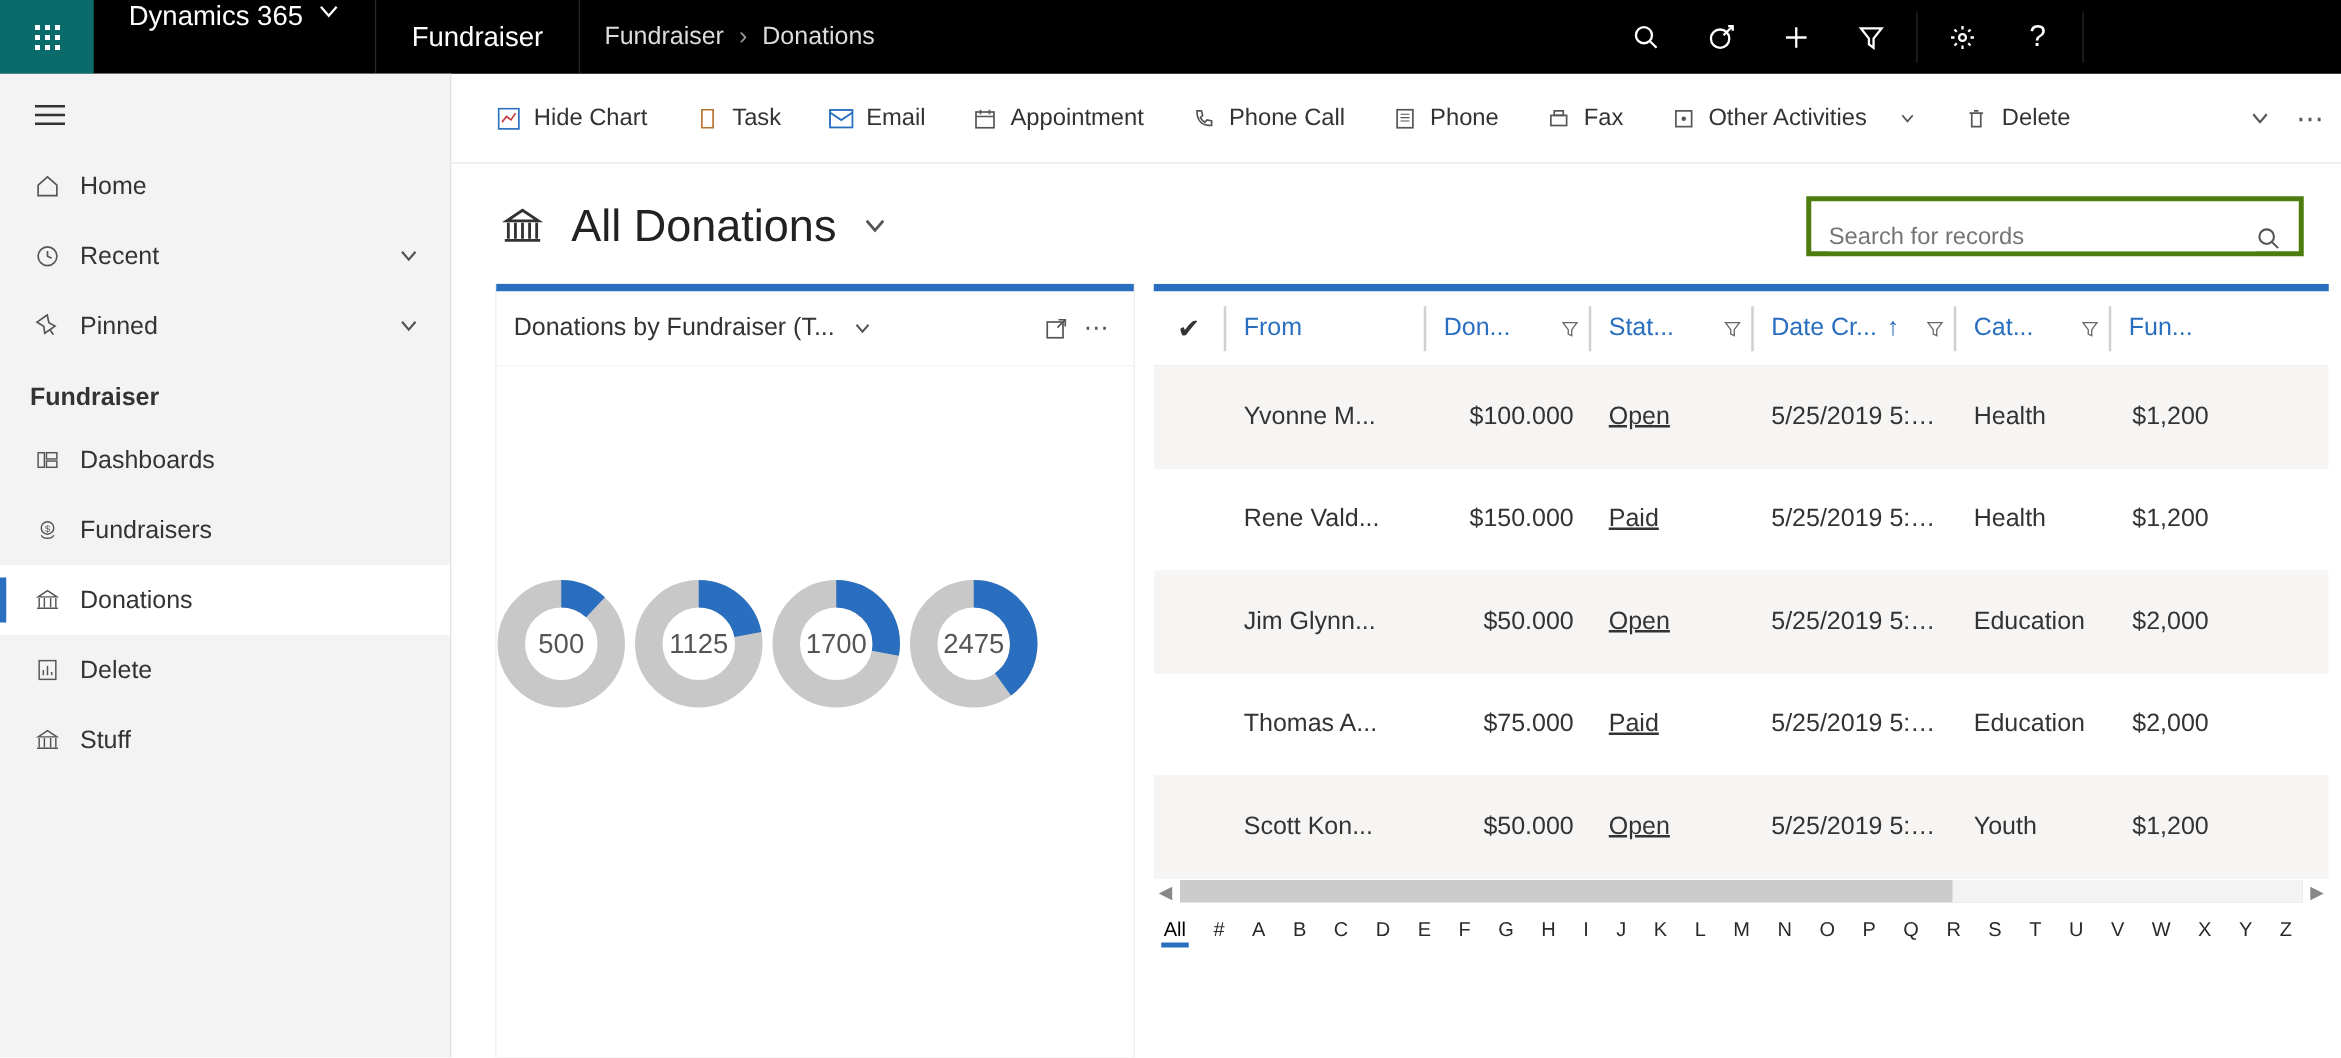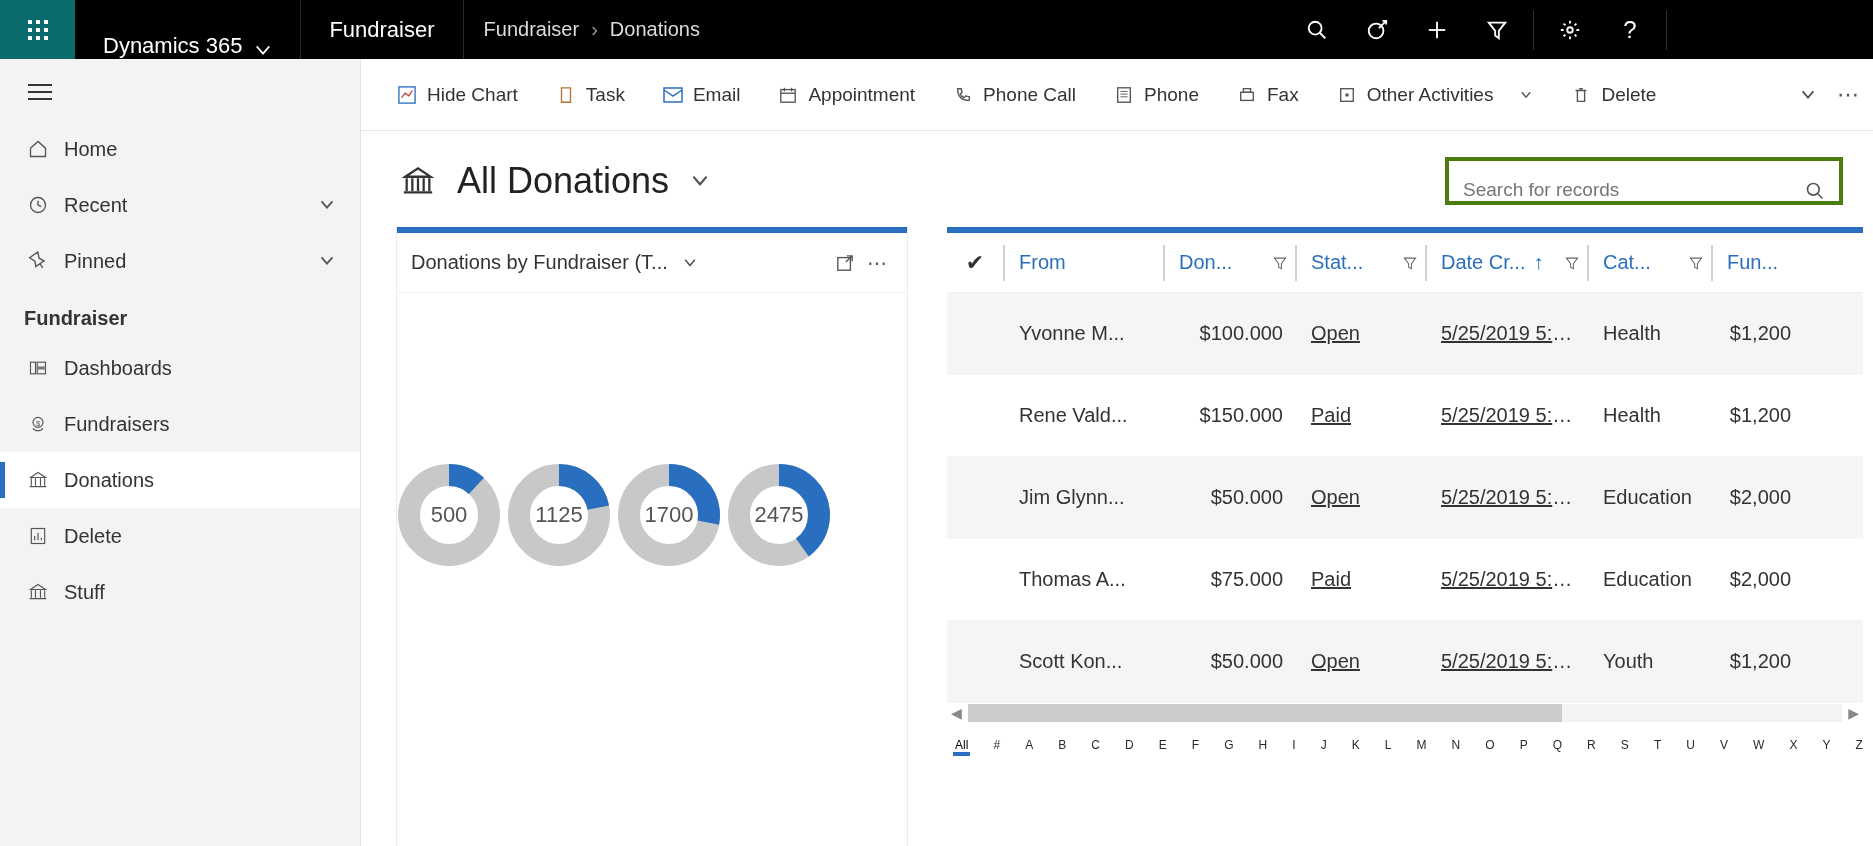--- a/index.html
+++ b/index.html
@@ -1,21 +1,21 @@
 <!DOCTYPE html>
 <html><head>
 <meta charset="utf-8">
 <style>
 * { box-sizing: border-box; margin: 0; padding: 0; font-family: "Segoe UI", Arial, sans-serif; }
 body { background: #fff; width: 1873px; height: 846px; overflow: hidden; }
 
 
 .topbar { height: 59px; background: #000; display: flex; align-items: stretch; color: #fff; }
 .app-launcher { width: 75px; background: #0b6a6a; display: flex; align-items: center; justify-content: center; }
-.brand { display: flex; align-items: flex-end; padding: 0 28px; font-size: 22px; border-right: 1px solid #2a2a2a; }
+.brand { display: flex; align-items: flex-start; padding: 0 28px; font-size: 22px; border-right: 1px solid #2a2a2a; }
 .brand .chev { margin-left: 12px; }
 .appname { display: flex; align-items: center; padding: 0 28px; font-size: 22px; border-right: 1px solid #2a2a2a;}
 .breadcrumb { display: flex; align-items: center; padding: 0 20px; font-size: 20px; color: #dcdcdc;}
 .breadcrumb .sep { margin: 0 12px; color: #999;}
 .topspacer { flex: 1; }
 .topicons { display: flex; align-items: center; }
 .topicons .ti { width: 60px; height: 59px; display: flex; align-items:center; justify-content:center;}
 .topicons .sep { width: 1px; height: 40px; background: #2a2a2a; margin: 0 6px;}
 .topuser { width: 200px; display:flex; align-items:center; justify-content:flex-end; padding-right: 30px; color: #222;}
 
@@ -42,21 +42,21 @@
 .viewhead { display:flex; align-items:center; padding: 26px 30px 22px 36px;}
 .viewhead .vi { width: 42px; height: 42px; display:flex; align-items:center; justify-content:center; margin-right: 18px;}
 .viewhead h1 { font-size: 36px; font-weight: 400; color:#222;}
 .viewhead .chev { margin-left: 20px; font-size: 24px; color:#555;}
 .viewhead .sp { flex:1;}
 .searchbox { width: 398px; height: 48px; border: 4px solid #4d7c0f; display:flex; align-items:flex-end; padding: 0 14px;}
 .searchbox input { border:none; outline:none; flex:1; font-size: 19px; color:#666;}
 .searchbox .sico { color:#555;}
 
 
-.content { flex:1; display:flex; gap: 40px; padding: 0 10px 0 36px; overflow:hidden;}
+.content { flex:1; display:flex; gap: 16px; padding: 0 10px 0 36px; overflow:hidden;}
 .panel { background:#fff; position:relative;}
 .chart-panel { width: 510px; border-top: 6px solid #2a6fbf; box-shadow: 0 0 0 0.5px #d8d8d8;}
 .chart-head { height: 60px; display:flex; align-items:center; padding: 0 14px; border-bottom:1px solid #f2f2f2;}
 .chart-title { font-size: 20px; color:#333; white-space:nowrap; overflow:hidden; text-overflow: ellipsis; max-width: 300px;}
 .chart-head .chev { margin: 0 14px;}
 .chart-head .spacer { flex:1;}
 .chart-head .ico { width: 32px; color:#555; display:flex; justify-content:center;}
 
 .donuts { display:flex; gap: 6px; margin-top: 170px;}
 .donut { position:relative; width: 104px; height:104px;}
@@ -73,30 +73,30 @@
 .gh-col .sort { margin-left:8px; color:#2a6fbf;}
 
 .gridbody { overflow-y:auto;}
 .row { height: 82px; display:flex; align-items:center; font-size:20px; color:#333; border-bottom: 1px solid #f5f5f5;}
 .row:nth-child(odd) { background:#f6f5f4;}
 .row .c { padding: 0 14px; overflow:hidden; white-space:nowrap; text-overflow:ellipsis;}
 .row .check { width: 58px;}
 .c-from { width: 160px;}
 .c-don { width: 132px; text-align:right;}
 .c-stat { width: 130px; text-decoration: underline;}
-.c-date { width: 162px; text-decoration: underline;}
+.c-date { width: 162px;}
 .c-cat { width: 124px;}
 .c-fun { width: 92px; text-align:right;}
 
 .hscroll { height: 20px; position:relative; display:flex; align-items:center; padding: 0 4px;}
 .hscroll .arrow { font-size:14px; color:#888;}
 .hscroll .track { flex:1; height: 18px; background:#ccc; margin: 0 6px; position:relative;}
 .hscroll .track::after { content:""; position:absolute; right:0; top:0; bottom:0; width: 280px; background:#f3f3f3;}
 
-.alpha { height: 44px; display:flex; align-items:center; gap: 22px; padding-left: 8px; font-size:12px; color:#2a2a2a;justify-content:space-between;}
+.alpha { height: 44px; display:flex; align-items:center; gap: 22px; padding-left: 8px; font-size:16px; color:#2a2a2a;}
 .alpha .sel { position:relative; color:#000;}
 .alpha .sel::after { content:""; position:absolute; left:-2px; right:-2px; bottom:-4px; height:4px; background:#2a6fbf;}
 
 
 svg { display:block; }
 </style>
 </head>
 <body>
 
 <div class="topbar">

